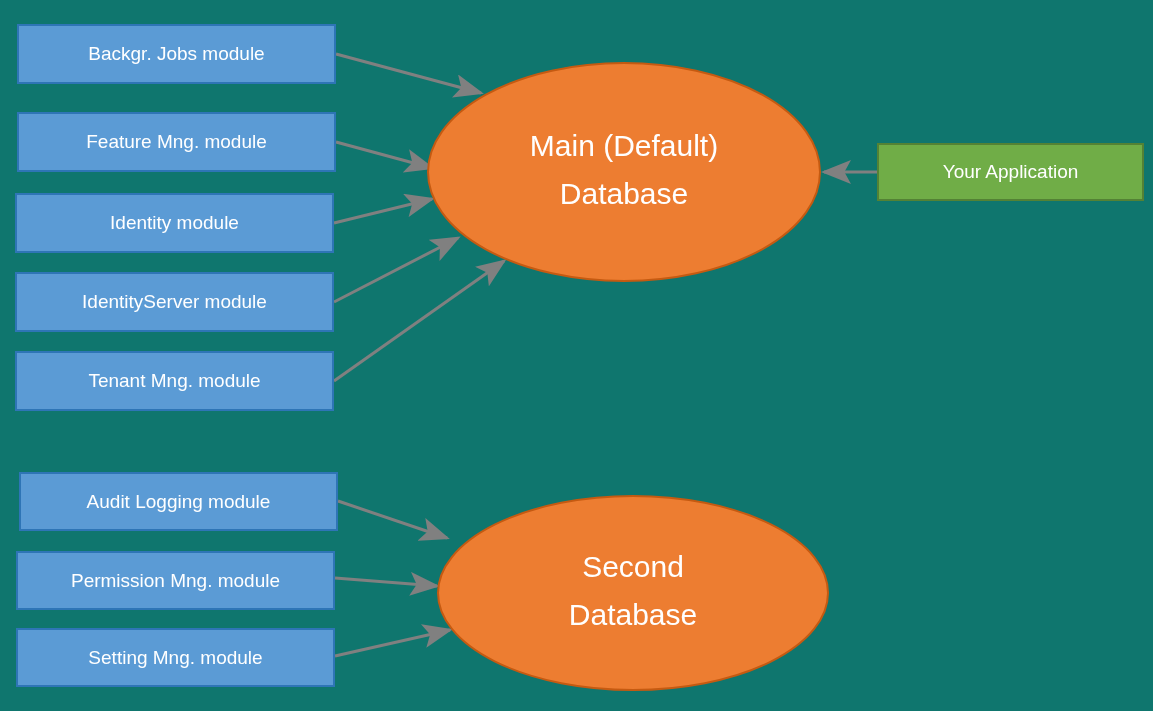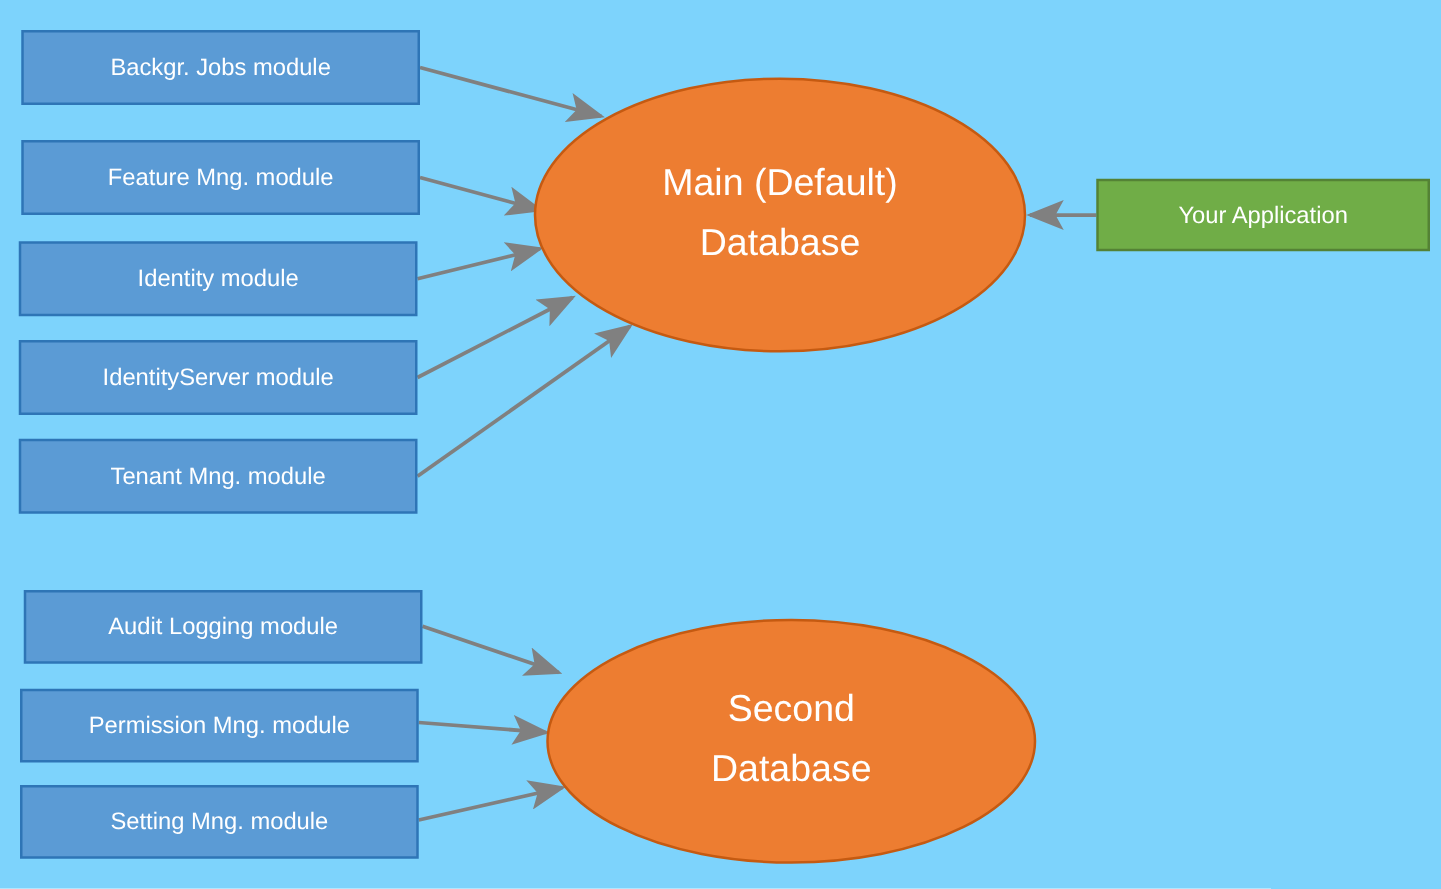--- a/index.html
+++ b/index.html
@@ -8,21 +8,21 @@
     padding: 0;
     background: #ffffff;
   }
   body {
     font-family: "Liberation Sans", sans-serif;
   }
   #diagram-root {
     position: relative;
     width: 1153px;
     height: 711px;
-    background: #7dd3fc;
+    background: #0f766e;
     overflow: hidden;
   }
   svg.diagram-canvas {
     display: block;
     width: 1153px;
     height: 711px;
   }
   .node-box-rect {
     stroke-width: 2;
   }

